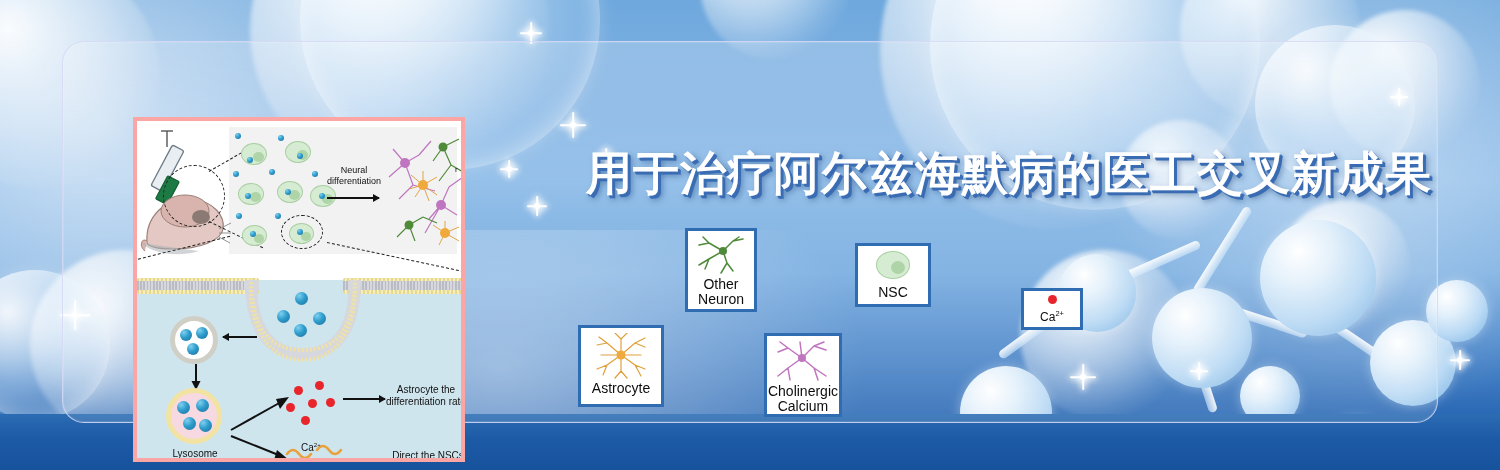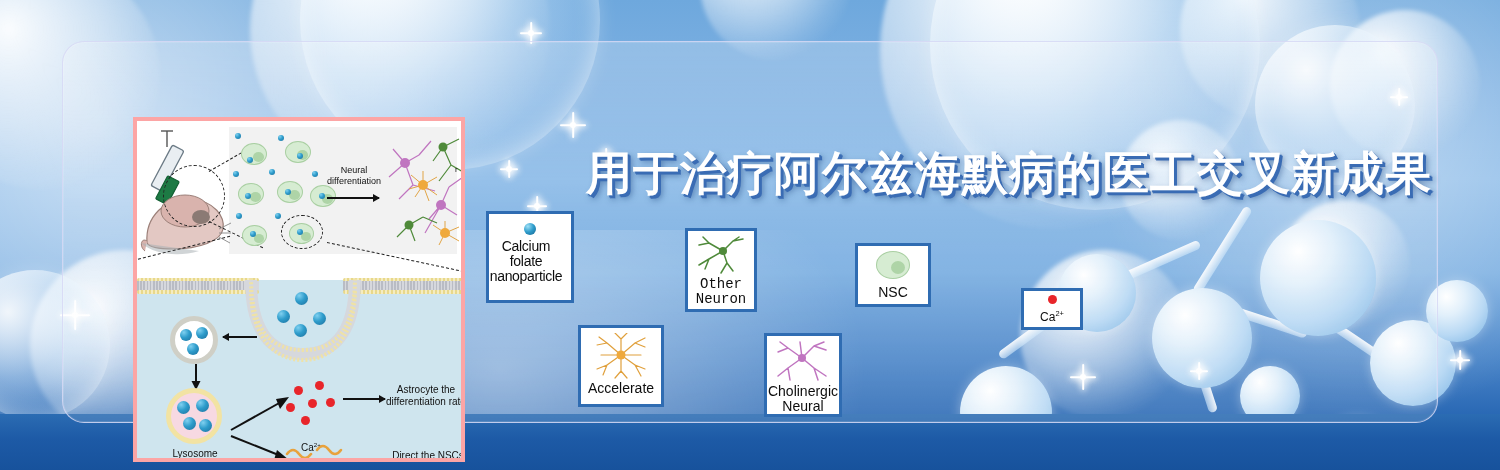--- a/index.html
+++ b/index.html
@@ -418,37 +418,30 @@
 
       <div class="arrow-blk" style="left:206px; top:140px; width:42px;"></div>
       <div class="lbl" style="left:248px; top:126px; width:82px; font-size:10px; line-height:12px;">Astrocyte the
 differentiation rate</div>
 
       <div class="lbl" style="left:250px; top:192px; width:82px; font-size:10px; line-height:12px;">Direct the NSCs to
 cholinergic neurons</div>
     </div>
   </div>
 
-  <div class="lg" style="left:486px; top:211px; width:88px; height:92; height:92px; padding-top:9px;">
-    <span class="lg-icon" style="width:12px; height:12px; border-radius:50%;
-                 background:radial-gradient(circle at 32% 28%, #9fe0f6 0%, #2e9ccb 48%, #16648e 100%);"></span>
-    <span class="lg-txt wide" style="margin-top:4px; width:104px; margin-left:-8px;">Calcium
-folate
-nanoparticle</span>
-  </div>
 
   <div class="lg" style="left:685px; top:228px; width:72px; height:84px; padding-top:4px;">
     <svg class="lg-icon" width="56" height="40" viewBox="0 0 56 40">
       <g stroke="#4f8a3a" stroke-width="1.5" fill="none" stroke-linecap="round">
         <path d="M30 16 L16 8 M16 8 L10 2 M16 8 L6 10 M30 16 L40 6 M40 6 L46 2 M40 6 L50 4
                  M30 16 L34 28 M34 28 L40 36 M34 28 L28 38 M30 16 L16 24 M16 24 L6 30 M16 24 L12 34"></path>
       </g>
       <circle cx="30" cy="16" r="4" fill="#4f8a3a"></circle>
     </svg>
-    <span class="lg-txt" style="margin-top:2px;font-family:Liberation Mono, monospace;">Other
+    <span class="lg-txt" style="margin-top:2px;">Other
 Neuron</span>
   </div>
 
   <div class="lg" style="left:855px; top:243px; width:76px; height:64px; padding-top:5px;">
     <span class="lg-icon" style="position:relative; width:34px; height:28px; border-radius:50%;
                  background:#d6ecd2; border:1px solid #a9cfa2;">
       <i style="position:absolute; left:44%; top:34%; width:44%; height:50%;
                 border-radius:50%; background:#aed4a7; display:block;"></i>
     </span>
     <span class="lg-txt" style="margin-top:6px;">NSC</span>
@@ -464,31 +457,31 @@
       <g stroke="#e0a03c" stroke-width="1.2" fill="none" stroke-linecap="round">
         <path d="M28 22 L14 10 M14 10 L6 4 M14 10 L4 12 M28 22 L42 10 M42 10 L52 5 M42 10 L52 14
                  M28 22 L28 6  M28 6 L22 0  M28 6 L34 0
                  M28 22 L14 32 M14 32 L4 36 M14 32 L10 42
                  M28 22 L42 32 M42 32 L52 36 M42 32 L48 43
                  M28 22 L28 38 M28 38 L22 45 M28 38 L34 45
                  M28 22 L8 22 M28 22 L48 22"></path>
       </g>
       <circle cx="28" cy="22" r="4.5" fill="#efa93c"></circle>
     </svg>
-    <span class="lg-txt" style="margin-top:2px;">Accelerate</span>
+    <span class="lg-txt" style="margin-top:2px;">Astrocyte</span>
   </div>
 
   <div class="lg" style="left:764px; top:333px; width:78px; height:84px; padding-top:4px;">
     <svg class="lg-icon" width="58" height="42" viewBox="0 0 58 42">
       <g stroke="#c075c0" stroke-width="1.5" fill="none" stroke-linecap="round">
         <path d="M28 18 L14 8 M14 8 L6 2 M14 8 L4 12 M28 18 L40 6 M40 6 L50 2 M40 6 L52 10
                  M28 18 L40 28 M40 28 L52 36 M40 28 L44 40
                  M28 18 L14 28 M14 28 L4 36 M14 28 L16 40
                  M28 18 L26 2"></path>
       </g>
       <circle cx="28" cy="18" r="4" fill="#c075c0"></circle>
     </svg>
     <span class="lg-txt" style="margin-top:2px;">Cholinergic
-Neural</span>
+Calcium</span>
   </div>
 
 
 </div>
 
 </body></html>

